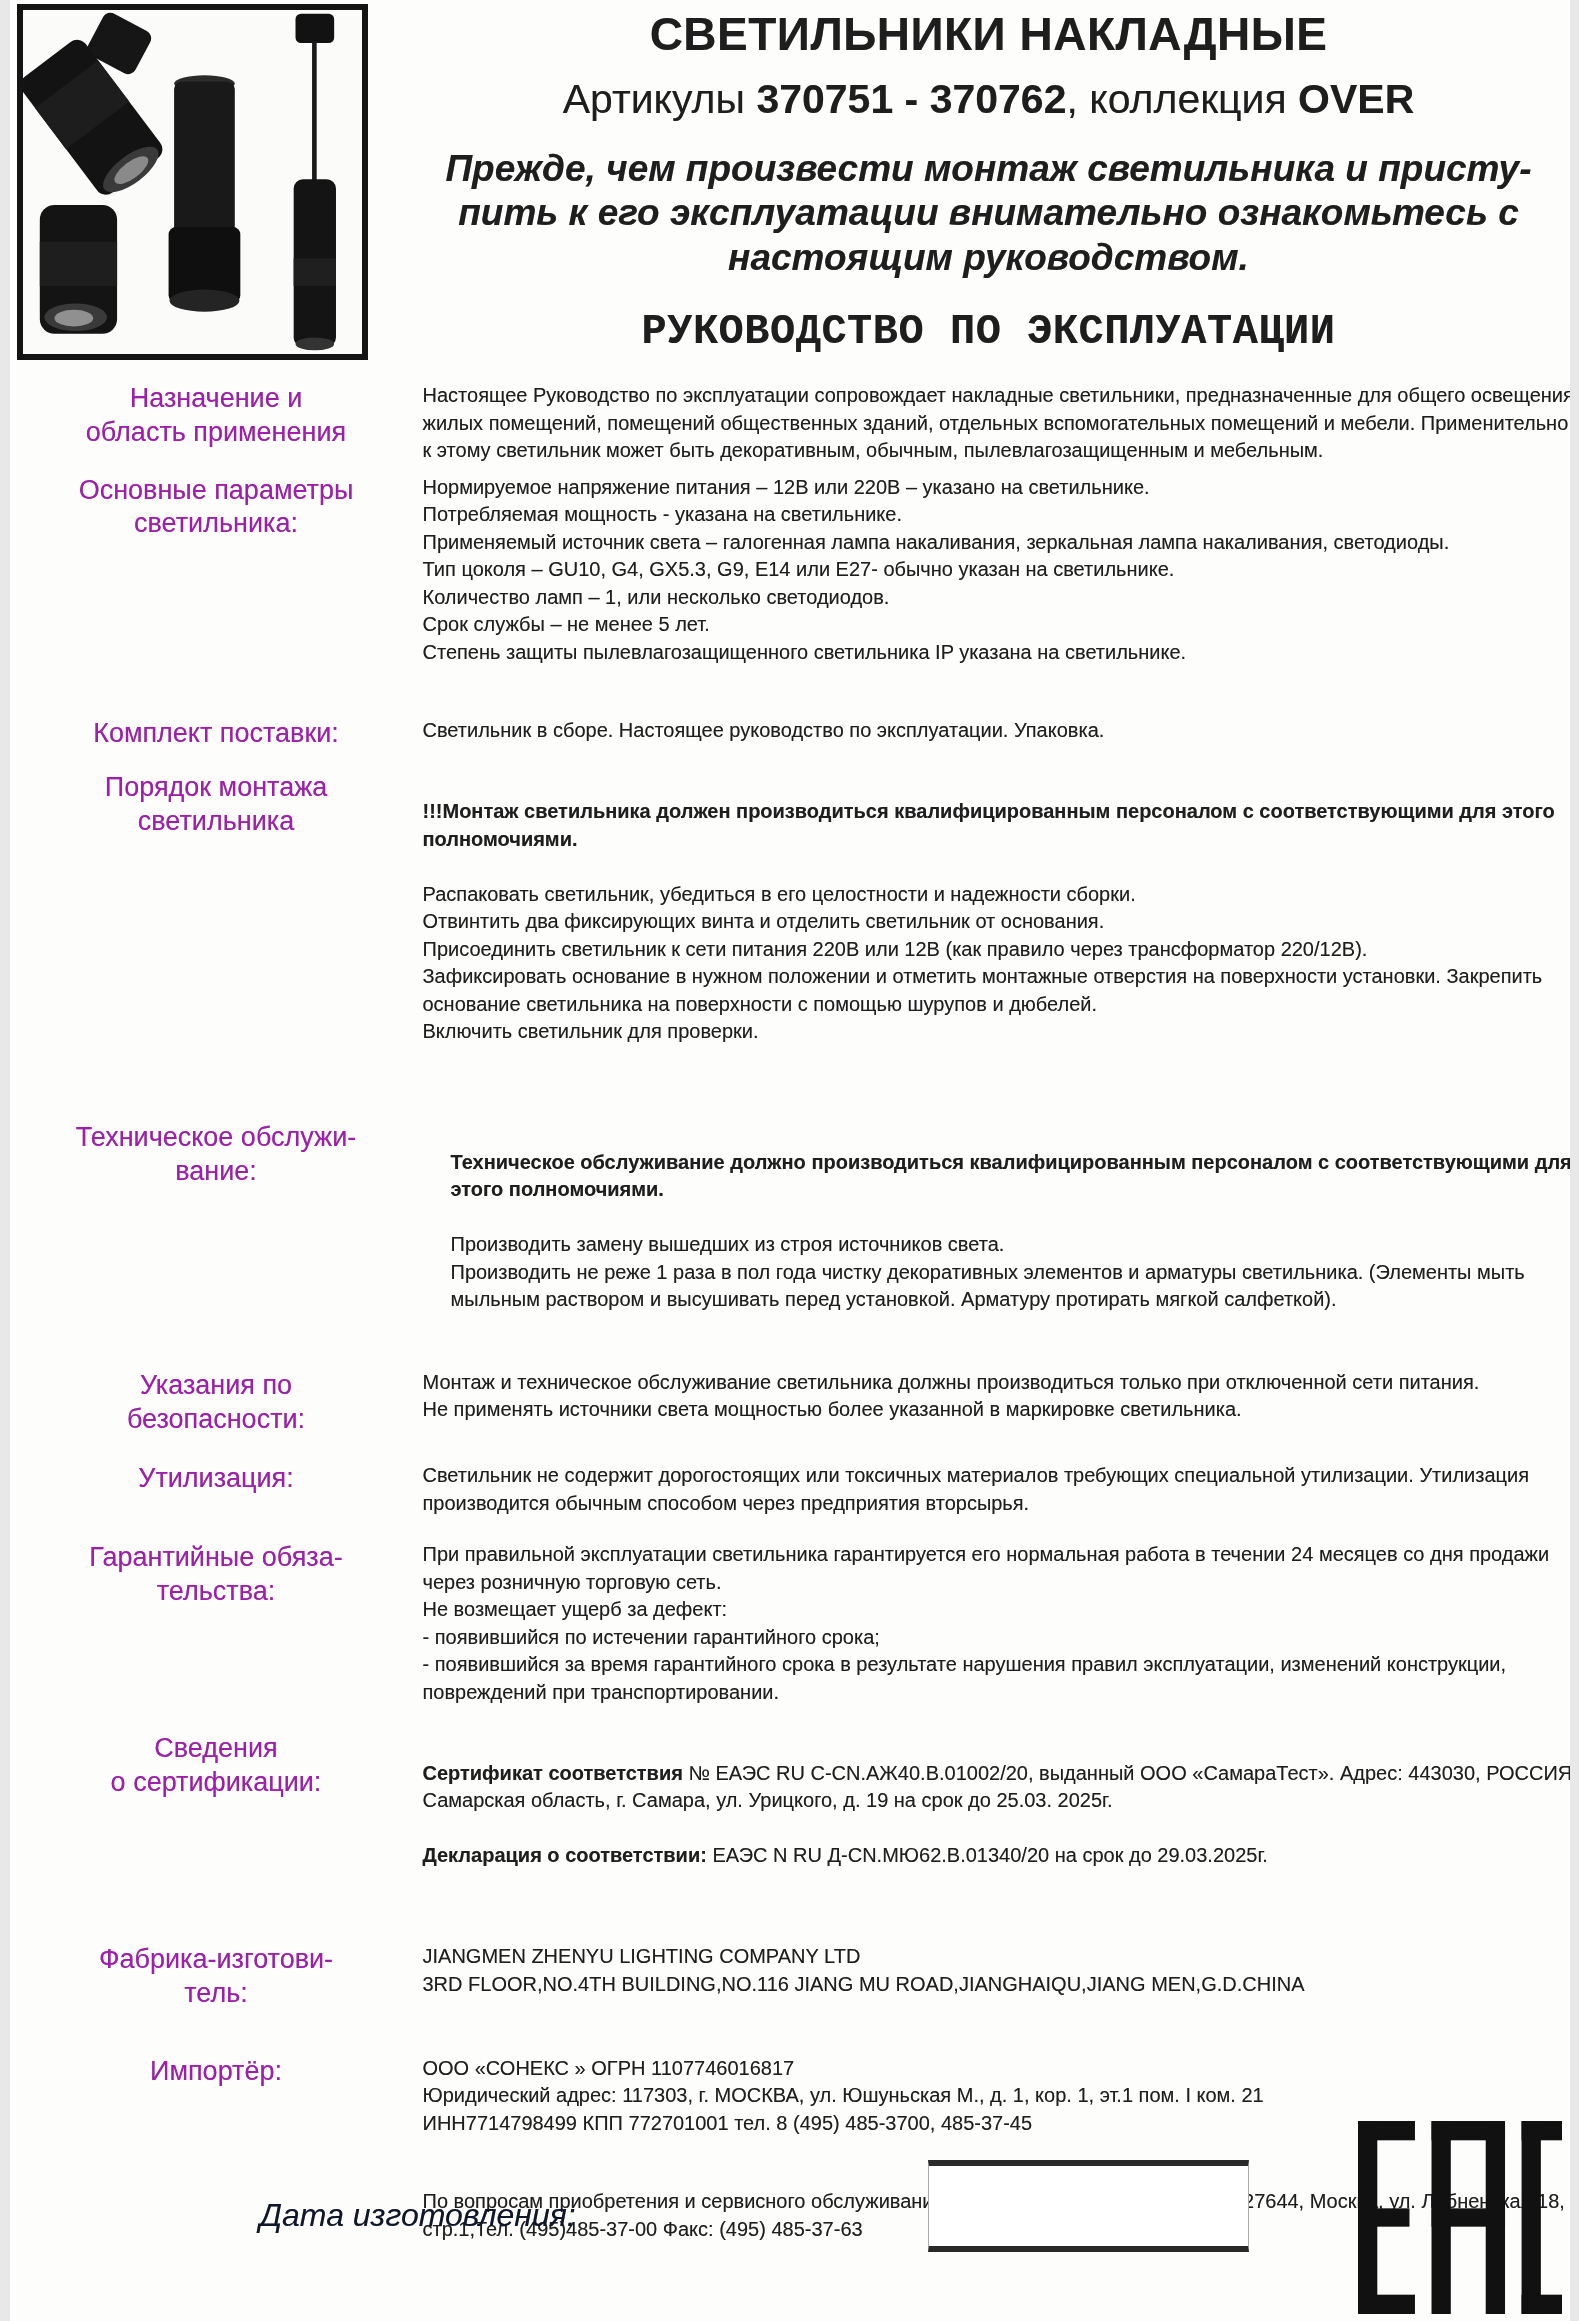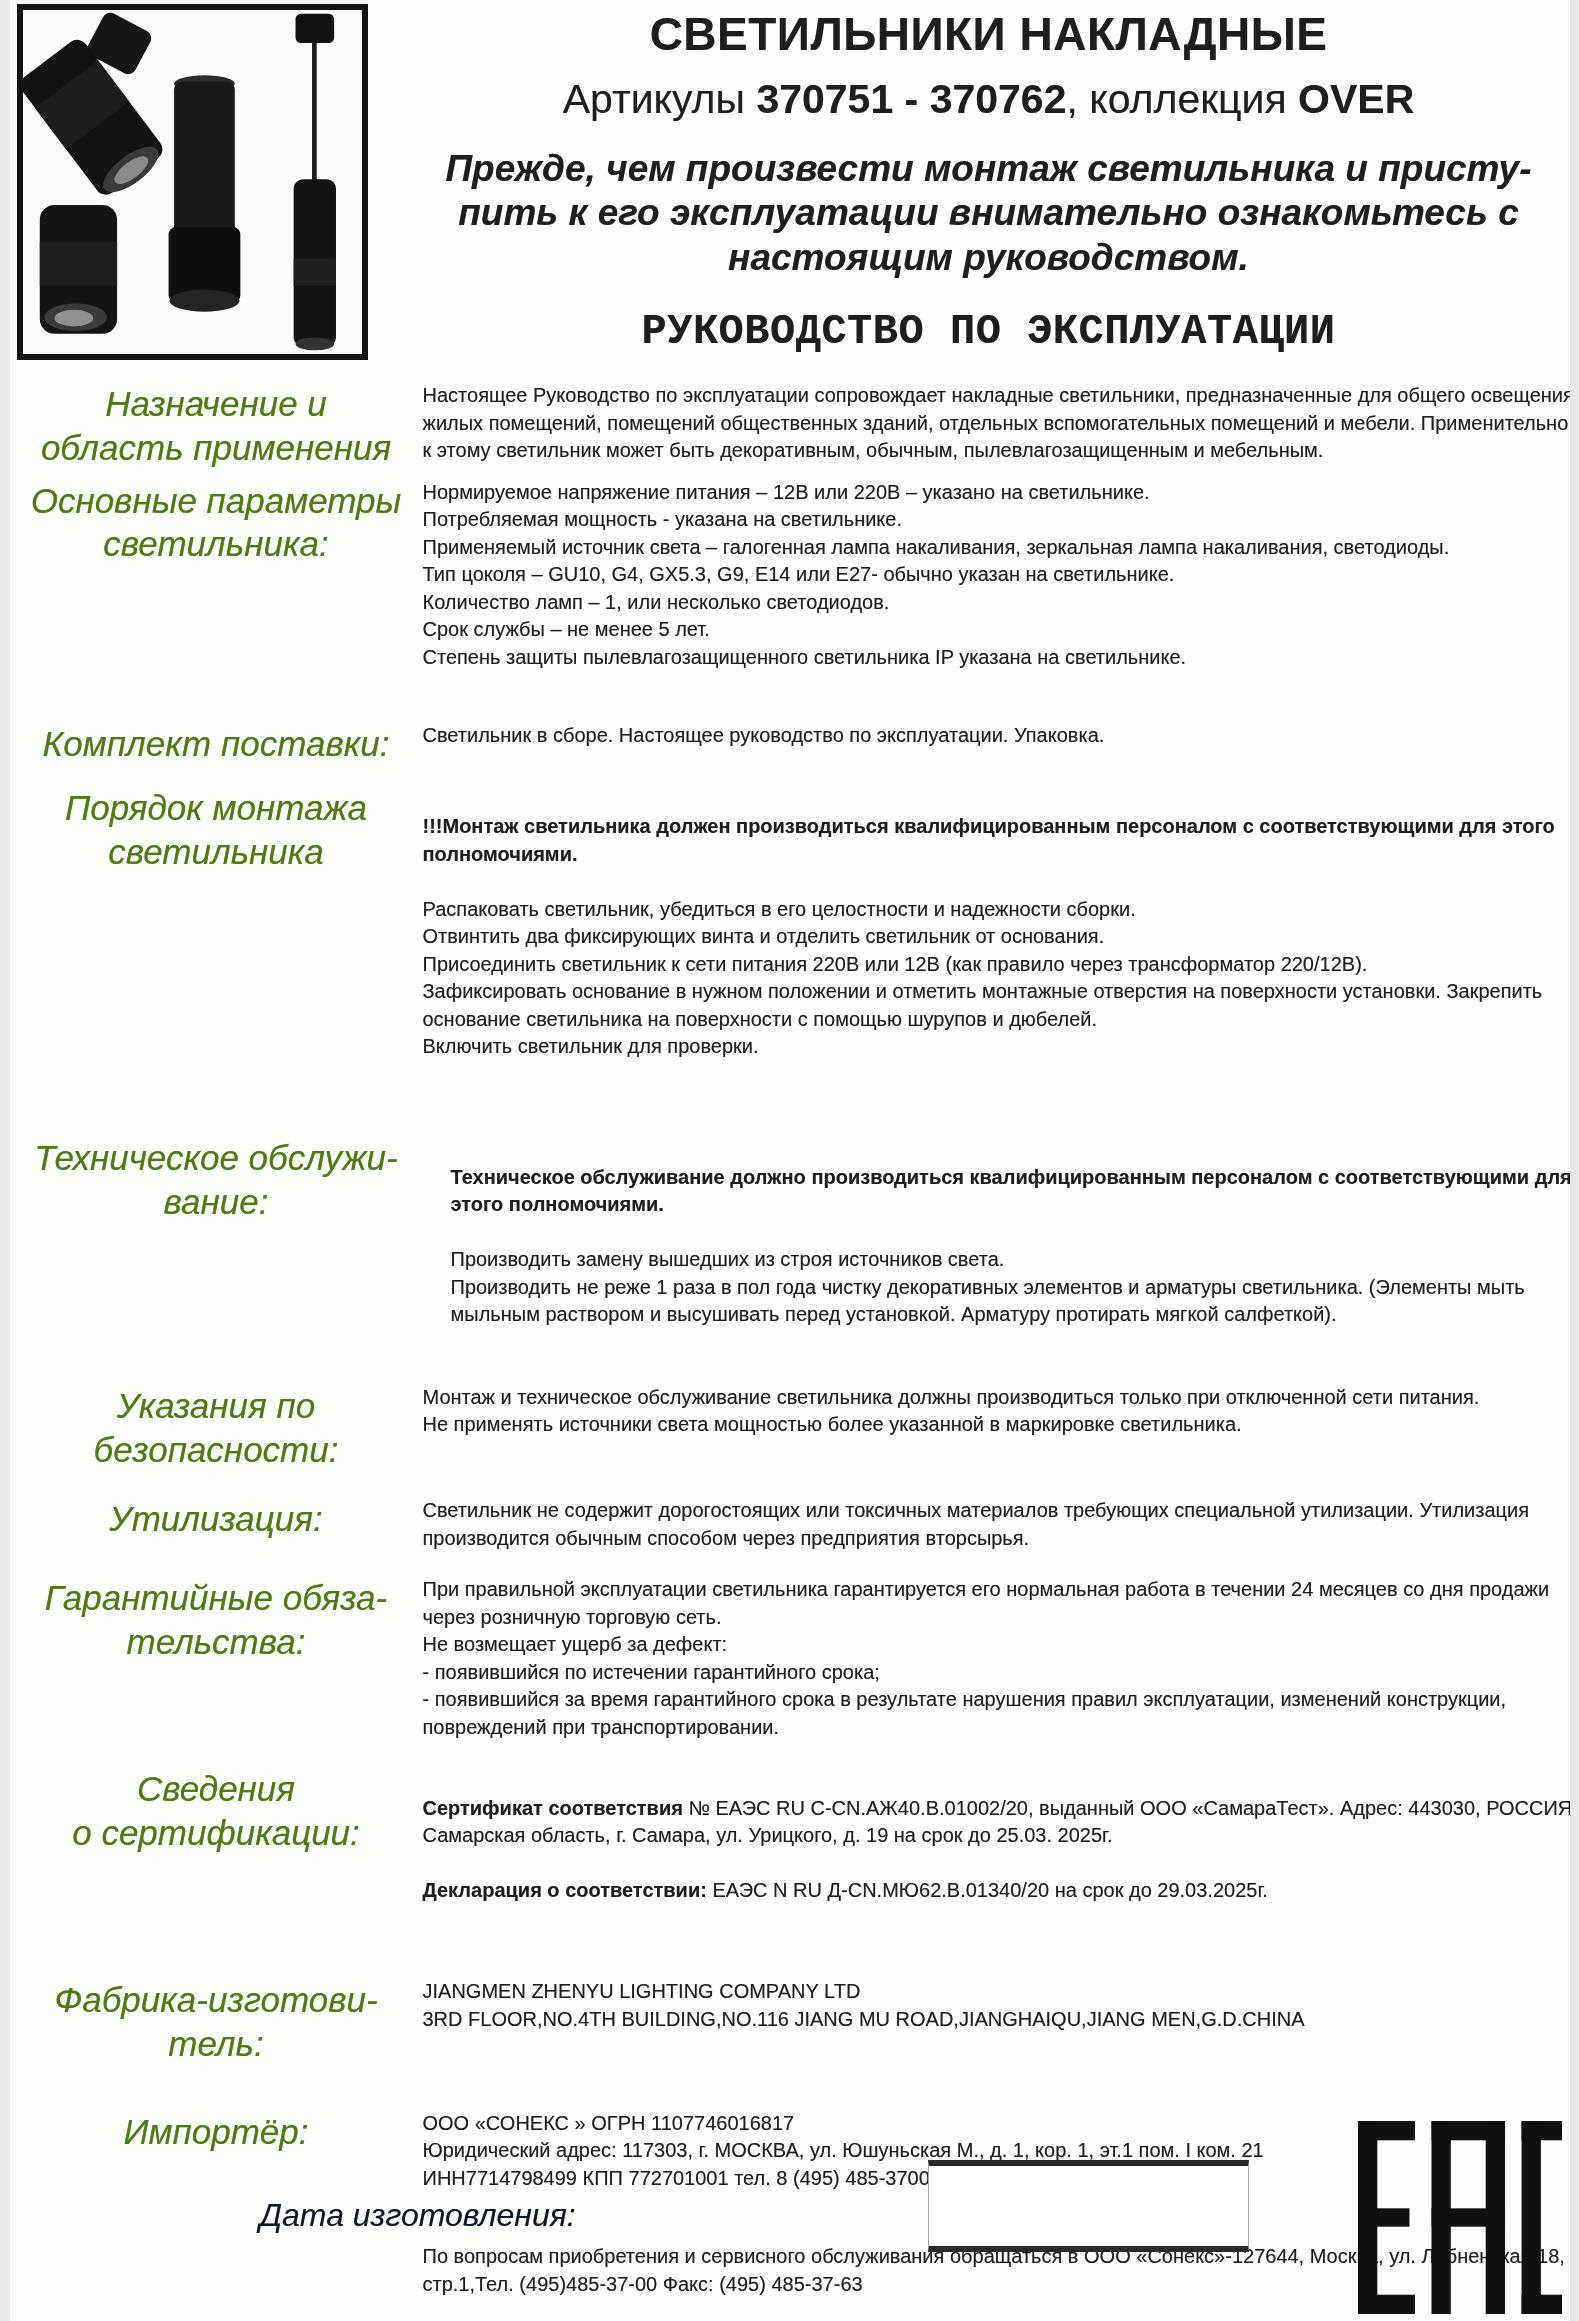--- a/index.html
+++ b/index.html
@@ -27,22 +27,22 @@
   .doc-intro{
     font-size:37px;font-style:italic;font-weight:bold;
     line-height:1.2;margin-top:24px;white-space:pre-line;
   }
   .manual-title{font-size:42px;font-weight:bold;margin-top:27.5px;letter-spacing:0.5px;font-family:Liberation Mono, monospace;}
   
   .content{position:absolute;left:0;top:382px;width:1580px;}
   .row{display:flex;align-items:flex-start;}
   .lbl{
     width:413px;flex:0 0 413px;box-sizing:border-box;
-    text-align:center;font-style:italic;font-size:35px;line-height:1.25;
-    color:#4d7c0f;white-space:pre-line;padding:0 9.2px;
+    text-align:center;font-size:27px;line-height:1.25;
+    color:#a21caf;white-space:pre-line;padding:0 9.2px;
   }
   .bod{
     flex:1;box-sizing:border-box;padding-right:11px;
     font-size:20px;line-height:27.5px;white-space:pre-line;
   }
   .bod p{margin:0;white-space:pre-line;}
   .b{font-weight:bold;}
   
   .r0{margin-top:0;}
   .r1{margin-top:9.2px;}

